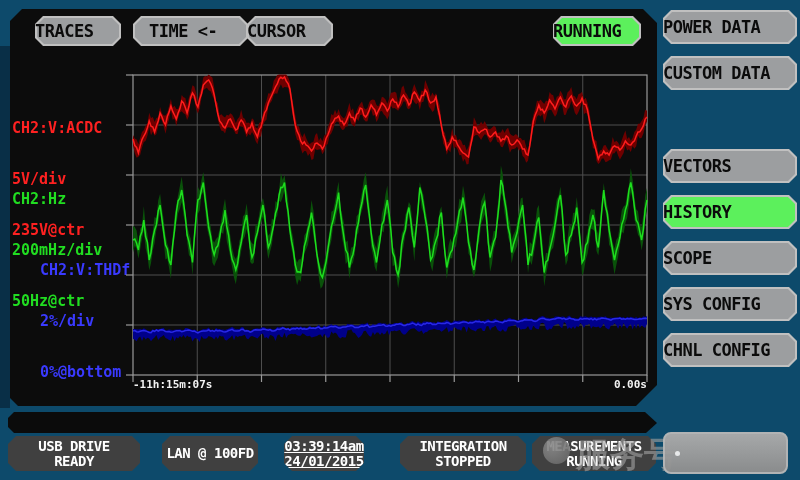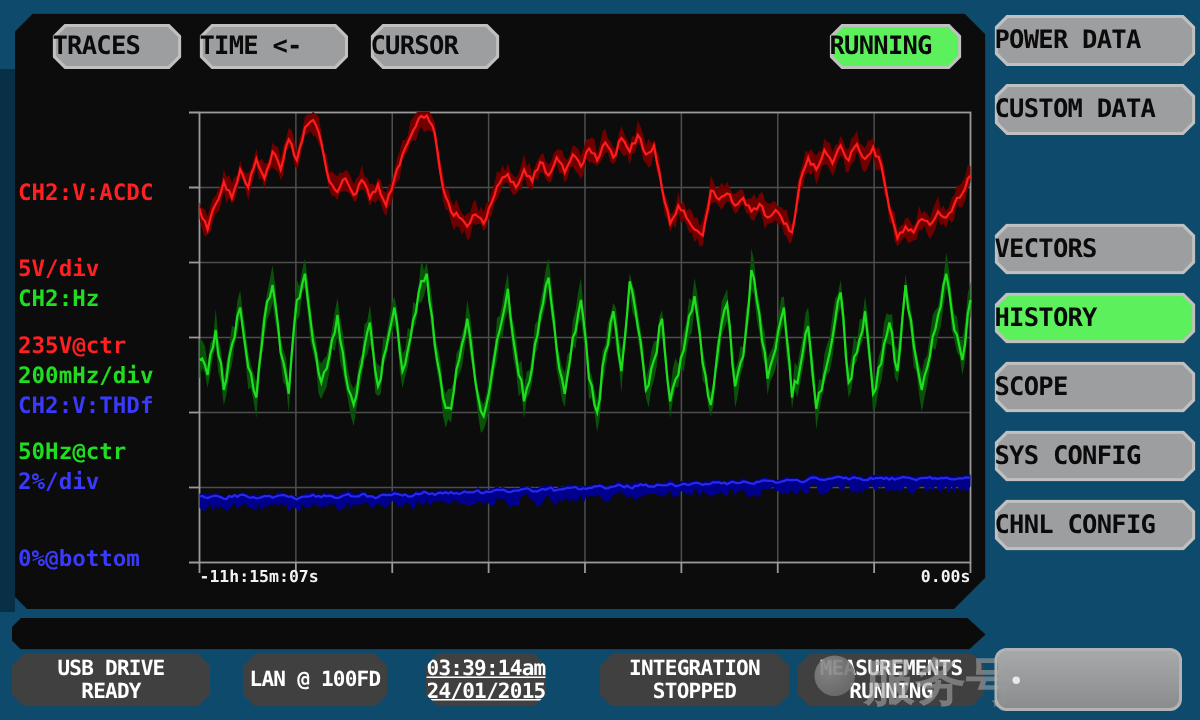--- a/index.html
+++ b/index.html
@@ -37,21 +37,21 @@
 <body>
 
 <div class="stage">
   <div class="left-shade"></div>
 
   <div class="screen"></div>
 
   <div class="btn tbtn" style="left:35px;width:86px;">
     <span>TRACES</span>
   </div>
-  <div class="btn tbtn" style="left:133px;width:99px;">
+  <div class="btn tbtn" style="left:133px;width:99px;padding-left:16px;">
     <span>TIME &lt;-</span>
   </div>
   <div class="btn tbtn" style="left:247px;width:86px;">
     <span>CURSOR</span>
   </div>
   <div class="btn tbtn green" style="left:553px;width:88px;">
     <span>RUNNING</span>
   </div>
 
   <div class="btn sbtn" style="top:10px;">
@@ -79,21 +79,21 @@
   <div class="chlabel" style="top: 86px; color: rgb(255, 33, 33);">
     <div>CH2:V:ACDC</div>
     <div>5V/div</div>
     <div>235V@ctr</div>
   </div>
   <div class="chlabel" style="top: 157px; color: rgb(33, 221, 33);">
     <div>CH2:Hz</div>
     <div>200mHz/div</div>
     <div>50Hz@ctr</div>
   </div>
-  <div class="chlabel" style="top: 228px; color: rgb(58, 58, 255);">
+  <div class="chlabel" style="top: 228px; color: rgb(58, 58, 255); margin-left: 28px;">
     <div>CH2:V:THDf</div>
     <div>2%/div</div>
     <div>0%@bottom</div>
   </div>
 
   <svg id="plot-svg" class="plot-svg" width="528" height="312">
       <line x1="73.25" y1="2" x2="73.25" y2="302" stroke="#4e4e4e" stroke-width="1"></line>
       <line x1="137.5" y1="2" x2="137.5" y2="302" stroke="#4e4e4e" stroke-width="1"></line>
       <line x1="201.75" y1="2" x2="201.75" y2="302" stroke="#4e4e4e" stroke-width="1"></line>
       <line x1="266" y1="2" x2="266" y2="302" stroke="#4e4e4e" stroke-width="1"></line>

